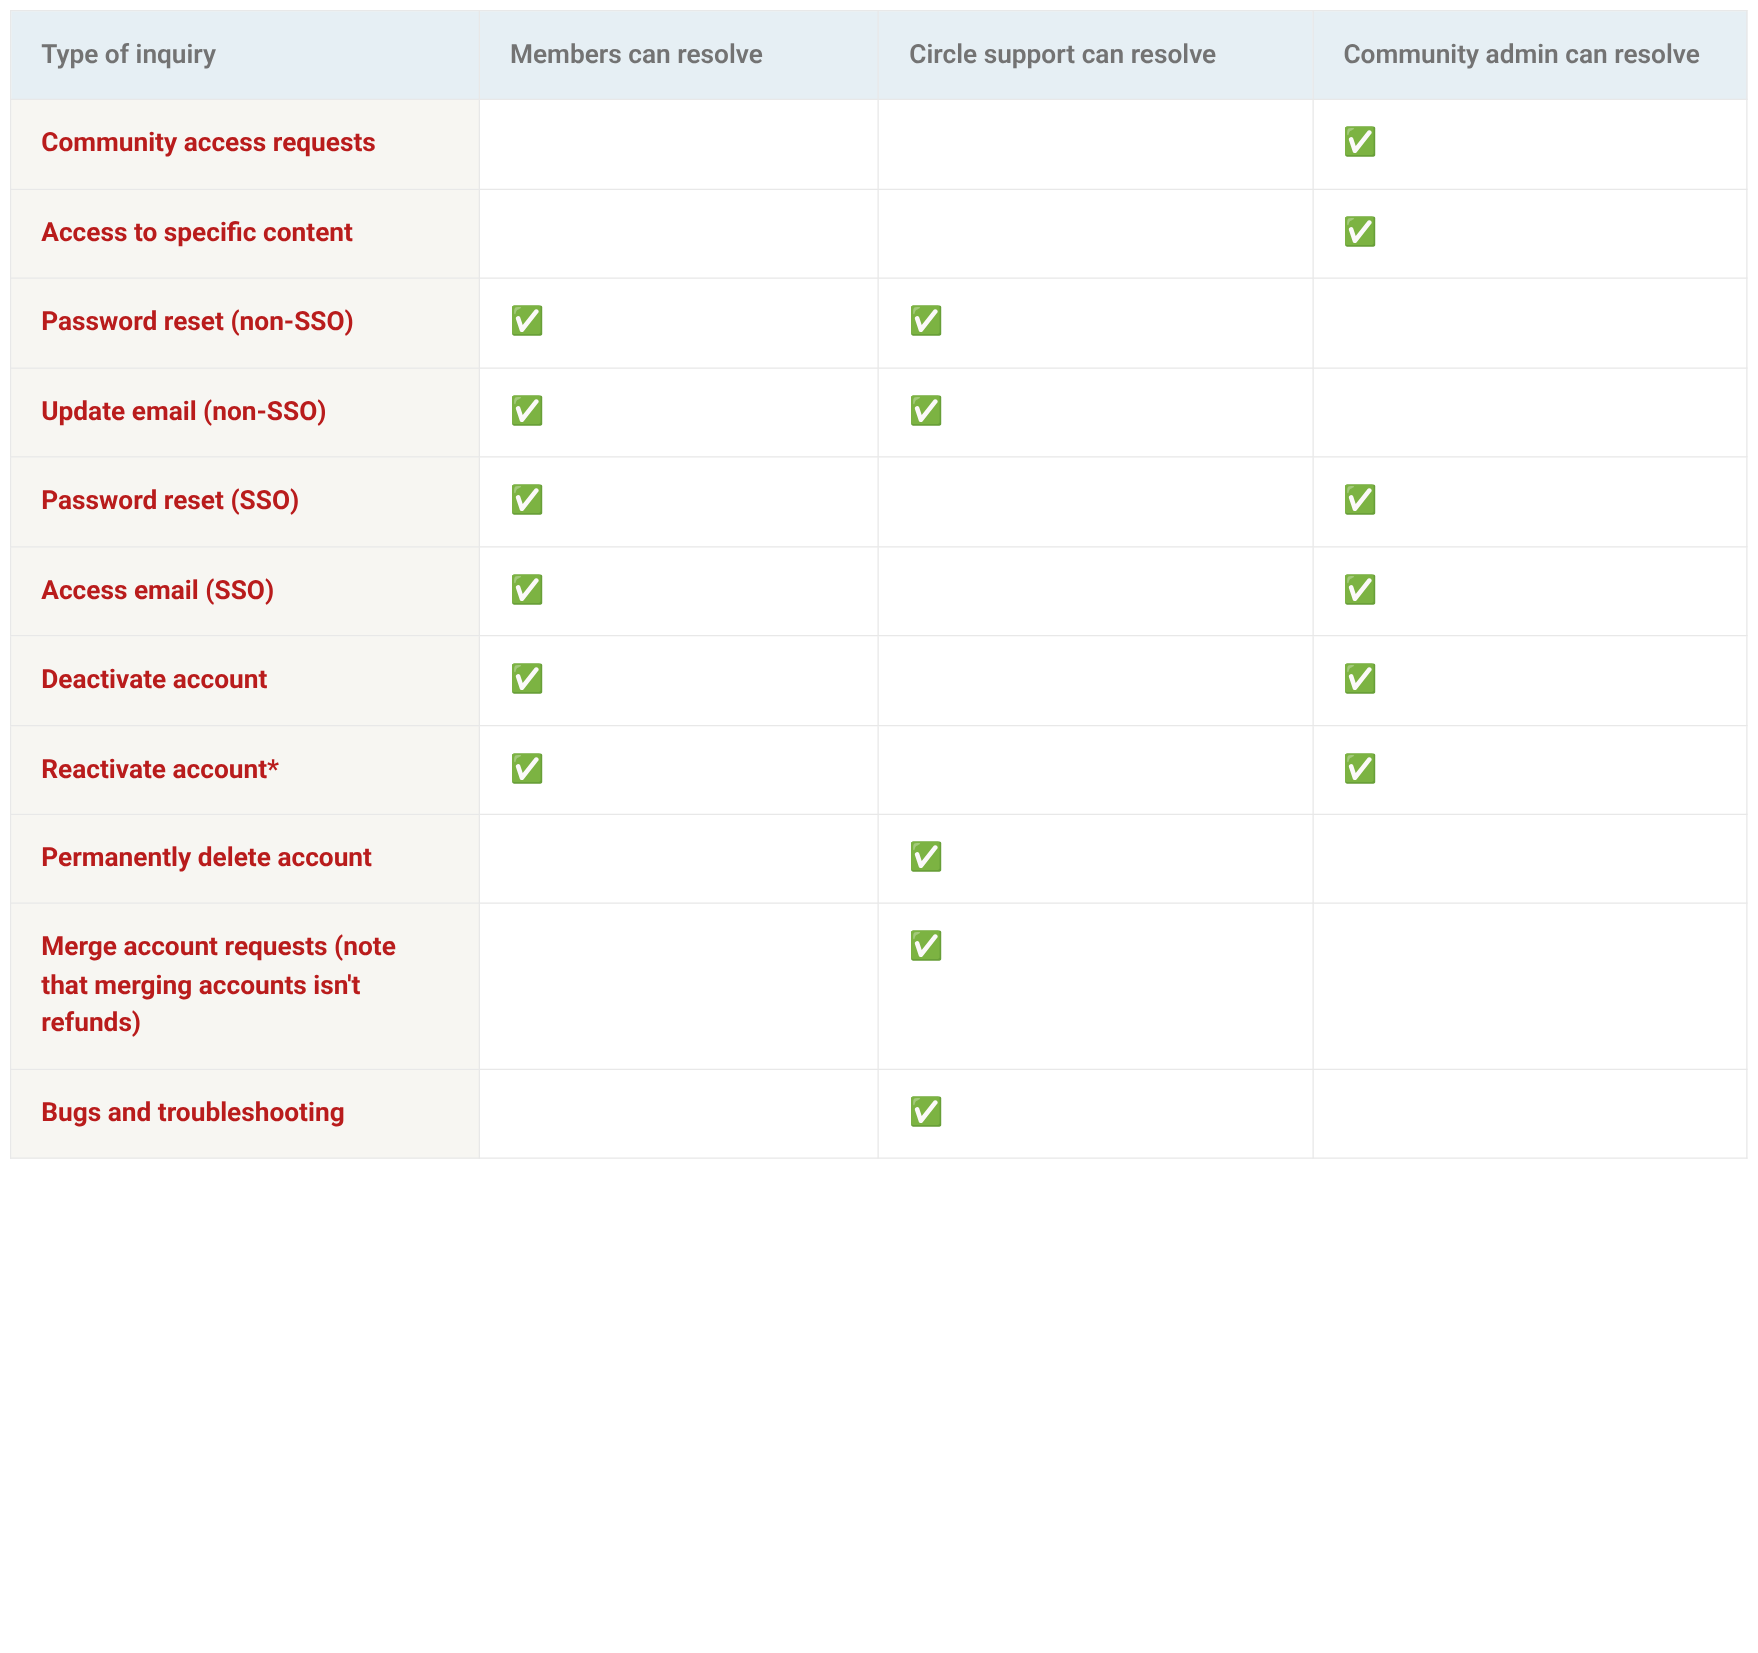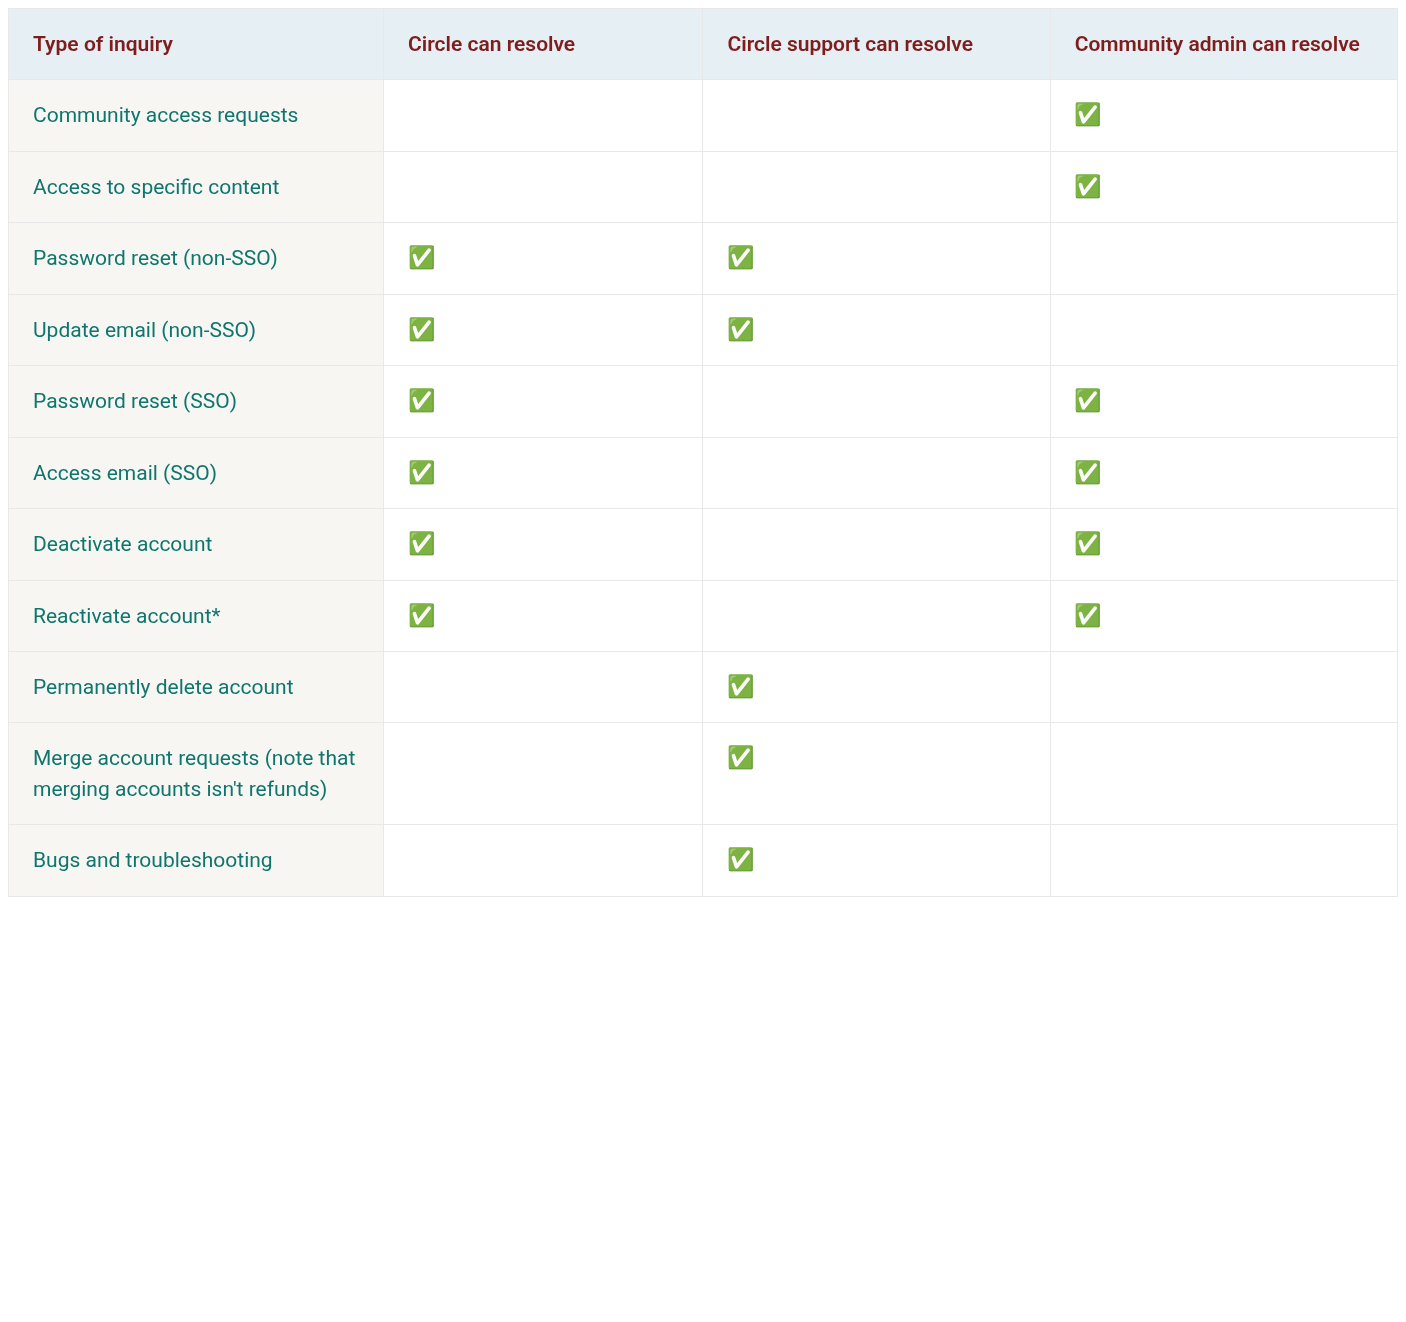--- a/index.html
+++ b/index.html
@@ -21,27 +21,27 @@
       text-align: left;
       vertical-align: top;
       padding: 20px 24px;
       border: 1px solid #e8e8e8;
       font-size: 21px;
       line-height: 1.45;
     }
     th {
       background: #e6eff4;
       font-weight: 600;
-      color: #7f1d1d;
+      color: #737373;
       margin-top: 20px;
     }
     td.label-cell {
       background: #f7f6f2;
-      font-weight: 400;
-      color: #0f766e;
+      font-weight: 700;
+      color: #b91c1c;
     }
     td.check-cell {
       background: #fff;
       font-weight: 400;
     }
     col.c0 { width: 27%; }
     col.c1 { width: 23%; }
     col.c2 { width: 25%; }
     col.c3 { width: 25%; }
     .check {
@@ -55,21 +55,21 @@
 <table>
   <colgroup>
     <col class="c0">
       <col class="c1">
       <col class="c2">
       <col class="c3">
   </colgroup>
   <thead>
     <tr>
       <th>Type of inquiry</th>
-      <th>Circle can resolve</th>
+      <th>Members can resolve</th>
       <th>Circle support can resolve</th>
       <th>Community admin can resolve</th>
     </tr>
   </thead>
   <tbody id="tbody">
       <tr>
         <td class="label-cell">Community access requests</td>
         <td class="check-cell"></td>
         <td class="check-cell"></td>
         <td class="check-cell"><span class="check">✅</span></td>

